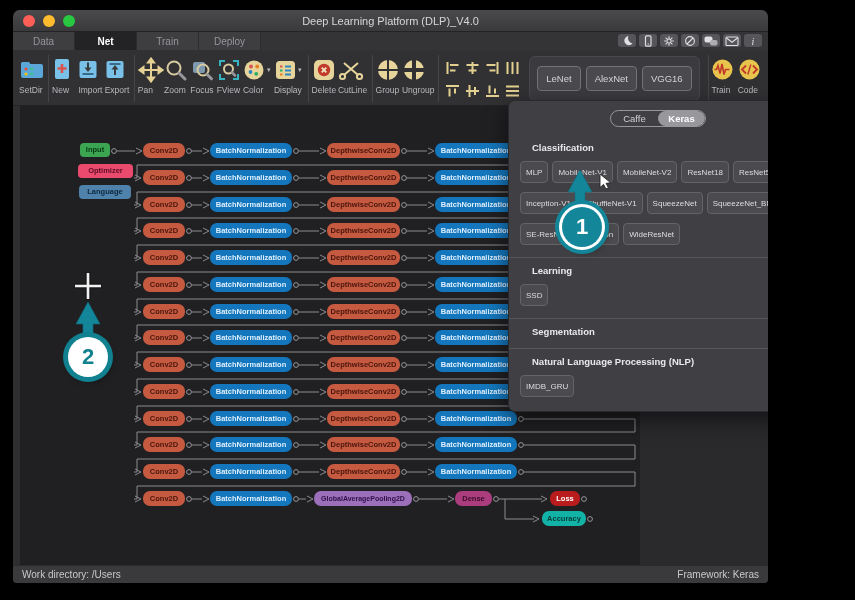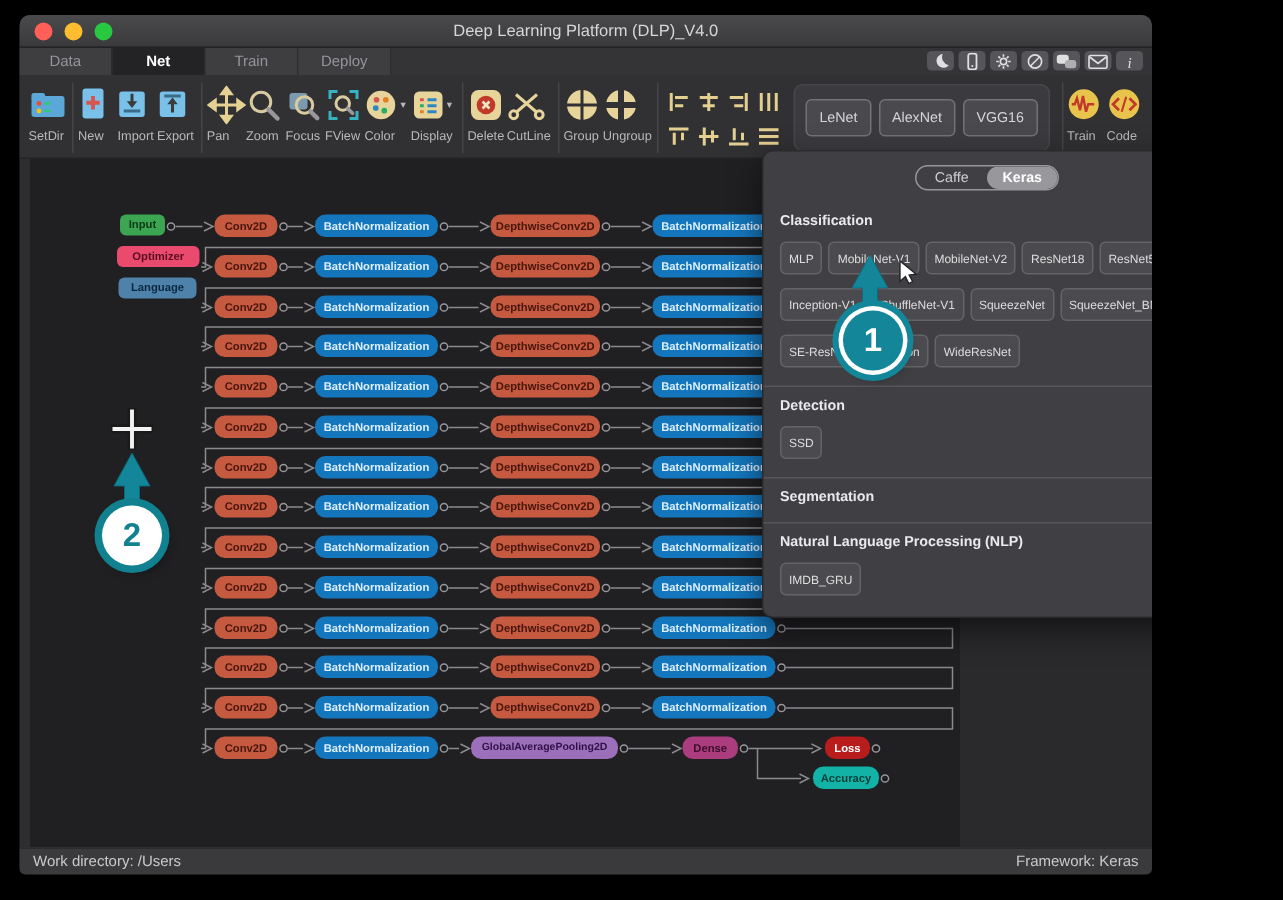--- a/index.html
+++ b/index.html
@@ -59,21 +59,21 @@
   
   .model-menu{position:absolute;left:495px;top:90px;width:300px;background:#404044;
               border:1px solid #2a2a2c;border-radius:7px;box-shadow:0 8px 22px rgba(0,0,0,.55);
               padding:7px 0 2px;z-index:5}
   .fw-toggle{width:96px;height:17px;margin:2px auto 8px;border:1px solid #97979b;
              border-radius:9px;display:flex;font-size:9.5px;color:#cfcfd3;overflow:hidden}
   .fw-opt{flex:1;display:flex;align-items:center;justify-content:center;border-radius:8px;cursor:default}
   .fw-opt.sel{background:#97979c;color:#fff;font-weight:bold}
   .menu-section{padding:3px 11px 3px;border-top:1px solid #55555a}
   .menu-section:first-of-type{border-top:none}
-  .menu-header{font-size:9.5px;font-weight:bold;color:#eaeaec;margin:4px 0 8px}
+  .menu-header{font-size:9.5px;font-weight:bold;color:#eaeaec;margin:4px 12px 8px}
   .menu-row{display:flex;gap:4px;margin-bottom:9px;flex-wrap:wrap}
   .menu-btn{background:#4b4b4f;border:1px solid #646468;border-radius:4px;color:#dededf;
             font-size:8px;height:22px;padding:0 5px;font-family:inherit;white-space:nowrap;cursor:default}
   
   .statusbar{position:absolute;left:0;right:0;bottom:0;height:18px;background:#3a3a3d;
              border-top:1px solid #2b2b2e;display:flex;align-items:center;
              justify-content:space-between;padding:0 9px;font-size:10px;color:#c9c9cc}
   .status-line{position:absolute;left:122px;top:569px;width:286px;height:1px;background:#7c3a30}
   
   .ann-svg{position:absolute;left:0;top:0;z-index:8;pointer-events:none}
@@ -666,21 +666,21 @@
             <button class="menu-btn">SqueezeNet</button>
             <button class="menu-btn">SqueezeNet_BN</button>
           </div>
           <div class="menu-row">
             <button class="menu-btn">SE-ResNet</button>
             <button class="menu-btn">Xception</button>
             <button class="menu-btn">WideResNet</button>
           </div>
         </div>
         <div class="menu-section">
-          <div class="menu-header">Detection</div>
+          <div class="menu-header">Learning</div>
           <div class="menu-row">
             <button class="menu-btn">SSD</button>
           </div>
         </div>
         <div class="menu-section">
           <div class="menu-header">Segmentation</div>
         </div>
         <div class="menu-section">
           <div class="menu-header">Natural Language Processing (NLP)</div>
           <div class="menu-row">

